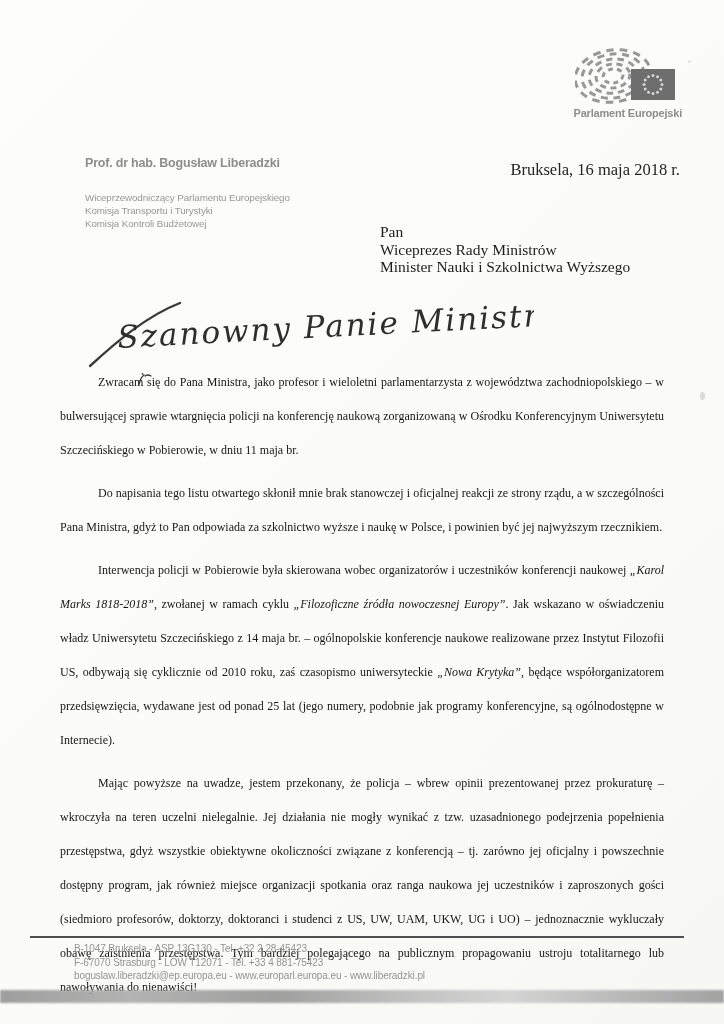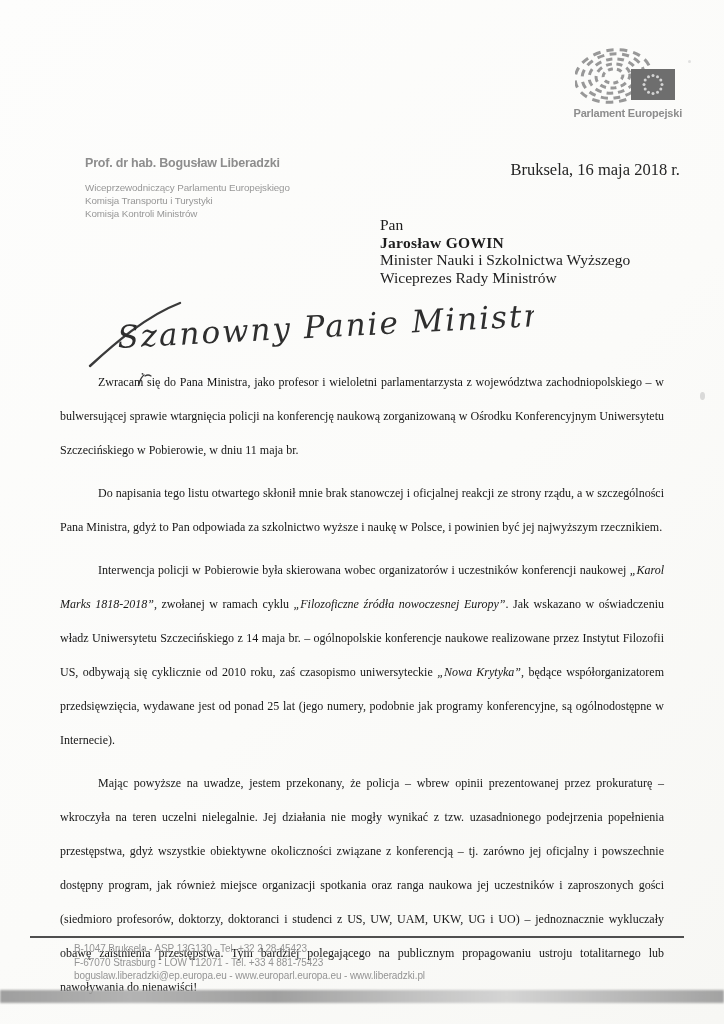--- a/index.html
+++ b/index.html
@@ -13,24 +13,24 @@
   .logo{position:absolute;left:575px;top:46px;width:101px;height:60px;}
   .logo-caption{
     position:absolute;top:107px;right:42px;text-align:right;
     font-weight:bold;font-size:11px;letter-spacing:-0.2px;color:#8d8d8d;margin-left:28px;
   }
   .date-line{
     position:absolute;top:124px;right:44px;
     font-family:"Liberation Serif",serif;font-size:16.5px;color:#242424;margin-top:36px;
   }
   .sender{position:absolute;left:85px;top:156px;color:#8d8d8d;}
-  .sender-name{font-weight:bold;font-size:12.5px;letter-spacing:-0.2px;margin-bottom:11px;}
+  .sender-name{font-weight:bold;font-size:12.5px;letter-spacing:-0.2px;margin-bottom:21px;}
   .sender-line{font-size:9.8px;line-height:13.2px;letter-spacing:-0.1px;color:#979797;}
   .recipient{
-    position:absolute;left:380px;top:216px;
+    position:absolute;left:380px;top:223px;
     font-family:"Liberation Serif",serif;font-size:15.5px;line-height:17.5px;color:#1d1d1d;
   }
   .recipient-name{font-weight:bold;letter-spacing:0.3px;}
   
   .salutation{position:absolute;left:84px;top:296px;width:450px;height:78px;}
   .salutation svg{display:block;}
   .salutation text{
     font-family:"DejaVu Serif",serif;font-style:italic;font-size:31px;
     fill:#2e2e2e;letter-spacing:2px;
   }
@@ -91,28 +91,27 @@
     </svg>
   </div>
   <div class="logo-caption">Parlament Europejski</div>
 
   <div class="date-line">Bruksela, 16 maja 2018 r.</div>
 
   <div class="sender">
     <div class="sender-name">Prof. dr hab. Bogusław Liberadzki</div>
     <div class="sender-line">Wiceprzewodniczący Parlamentu Europejskiego</div>
     <div class="sender-line">Komisja Transportu i Turystyki</div>
-    <div class="sender-line">Komisja Kontroli Ministrów</div>
+    <div class="sender-line">Komisja Kontroli Budżetowej</div>
   </div>
 
   <div class="recipient">
     <div>Pan</div>
-    <div class="recipient-name">Jarosław GOWIN</div>
+    <div>Wiceprezes Rady Ministrów</div>
     <div>Minister Nauki i Szkolnictwa Wyższego</div>
-    <div>Wiceprezes Rady Ministrów</div>
   </div>
 
   <div class="salutation">
     <svg width="450" height="78" viewBox="0 0 450 78">
       <path d="M6,70 C30,48 62,20 96,7" stroke="#3a3a3a" stroke-width="2.4" fill="none" stroke-linecap="round"></path>
       <text x="34" y="52" transform="rotate(-3 34 52)">Szanowny Panie Ministrze :</text>
     </svg>
   </div>
 
   <div class="correction-mark">

